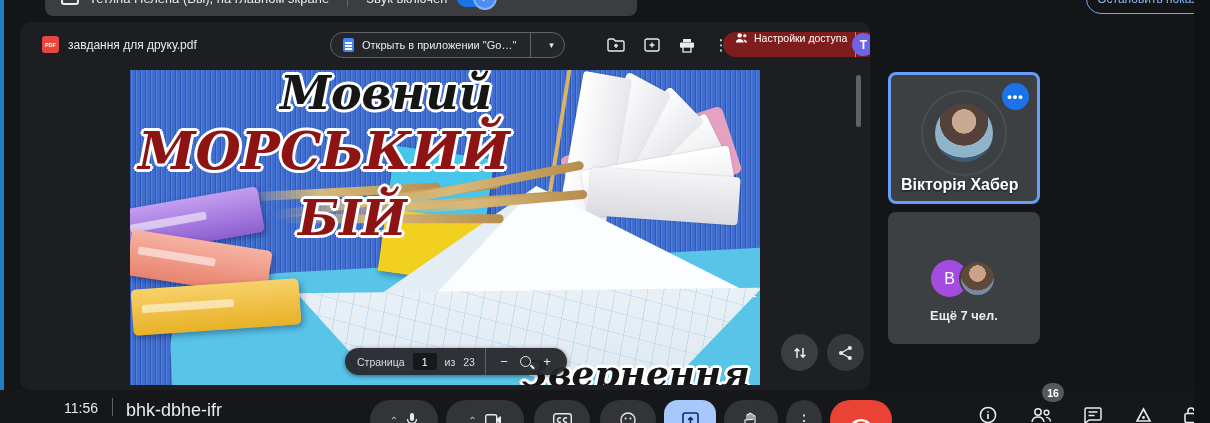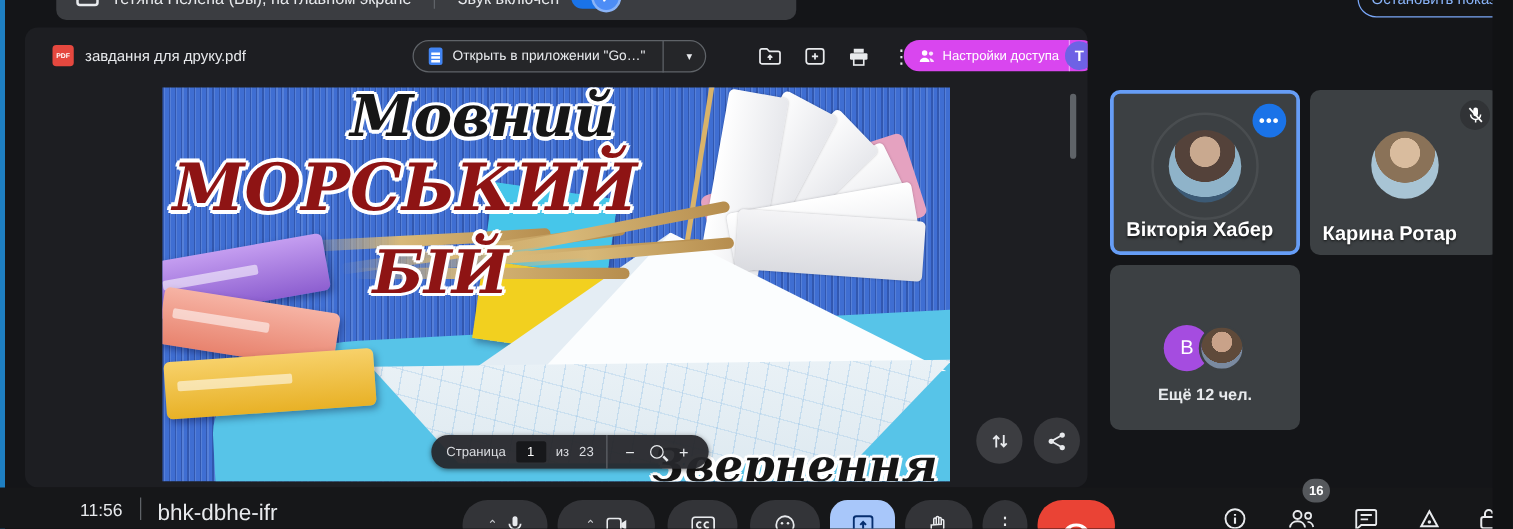--- a/index.html
+++ b/index.html
@@ -37,22 +37,22 @@
     display:flex; align-items:center; padding:0 0 0 12px; gap:8px; background:#252629; }
   .gdoc-ico { width:11px; height:14px; background:#4285f4; border-radius:2px; position:relative; flex:none; }
   .gdoc-ico::after { content:""; position:absolute; left:2px; top:4px; width:7px; height:1.5px; background:#fff;
     box-shadow:0 3px 0 #fff, 0 6px 0 #fff; }
   .open-pill .lbl { font-size:11px; color:#e8eaed; white-space:nowrap; }
   .open-pill .vsep { width:1px; height:26px; background:#5f6368; margin-left:6px; }
   .open-pill .caret { padding:0 10px; font-size:9px; color:#e8eaed; }
   .tb-ico { position:absolute; top:12px; width:22px; height:22px; display:flex; align-items:center;
     justify-content:center; color:#e8eaed; font-size:15px; }
   .tb-ico svg { display:block; }
-  .access-btn { position:absolute; left:703px; top:10px; height:25px; background:#d946ef; border-radius:13px;
-    display:flex; align-items:center; color:#fff; }
+  .access-btn { position:absolute; left:703px; top:10px; height:25px; background:#7f1d1d; border-radius:13px;
+    display:flex; align-items:flex-start; color:#fff; }
   .access-btn .main { display:flex; align-items:center; gap:6px; padding:0 8px 0 12px; }
   .access-btn .lbl { font-size:10.5px; white-space:nowrap; }
   .access-btn .drop { border-left:1px solid rgba(255,255,255,.45); padding:0 9px; font-size:8px; height:100%;
     display:flex; align-items:center; }
   .acct-avatar { position:absolute; left:832px; top:11px; width:23px; height:23px; border-radius:50%;
     background:#6e62e5; color:#fff; font-size:12px; font-weight:bold; display:flex; align-items:center; justify-content:center; }
 
   
   .scroll-thumb { position:absolute; left:836px; top:53px; width:5px; height:52px; background:#5f6368; border-radius:3px; }
 
@@ -313,38 +313,26 @@
         <path d="M3 8l8.8-5M3 8l8.8 5" stroke="#e8eaed" stroke-width="1.4"></path>
       </svg>
   </div>
 
   <div class="tile t1">
     <div class="av-ring"></div>
     <div class="avatar av1"></div>
     <div class="more-btn">•••</div>
     <div class="pname">Вікторія Хабер</div>
   </div>
-  <div class="tile t2">
-    <div class="avatar av2"></div>
-    <div class="mute-ico">
-      <svg width="13" height="14" viewBox="0 0 13 14">
-          <rect x="4.6" y="1" width="3.8" height="7" rx="1.9" fill="#fff"></rect>
-          <path d="M2.5 6.5a4 4 0 0 0 8 0" stroke="#fff" stroke-width="1.2" fill="none"></path>
-          <path d="M6.5 10.5V13" stroke="#fff" stroke-width="1.2"></path>
-          <path d="M1.5 1.5l10 11" stroke="#fff" stroke-width="1.4"></path>
-        </svg>
-    </div>
-    <div class="pname">Карина Ротар</div>
-  </div>
   <div class="tile t3">
     <div class="ov-wrap">
       <div class="ov-b">B</div>
       <div class="ov-photo"></div>
     </div>
-    <div class="center-name">Ещё 12 чел.</div>
+    <div class="center-name">Ещё 7 чел.</div>
   </div>
 
   <div class="bottom-bar">
     <span class="bb-time">11:56</span>
     <span class="bb-sep"></span>
     <span class="bb-code">bhk-dbhe-ifr</span>
 
     <div class="ctl" style="left:370px; width:68px">
       <span class="chev">⌃</span>
       <svg width="12" height="16" viewBox="0 0 12 16">

